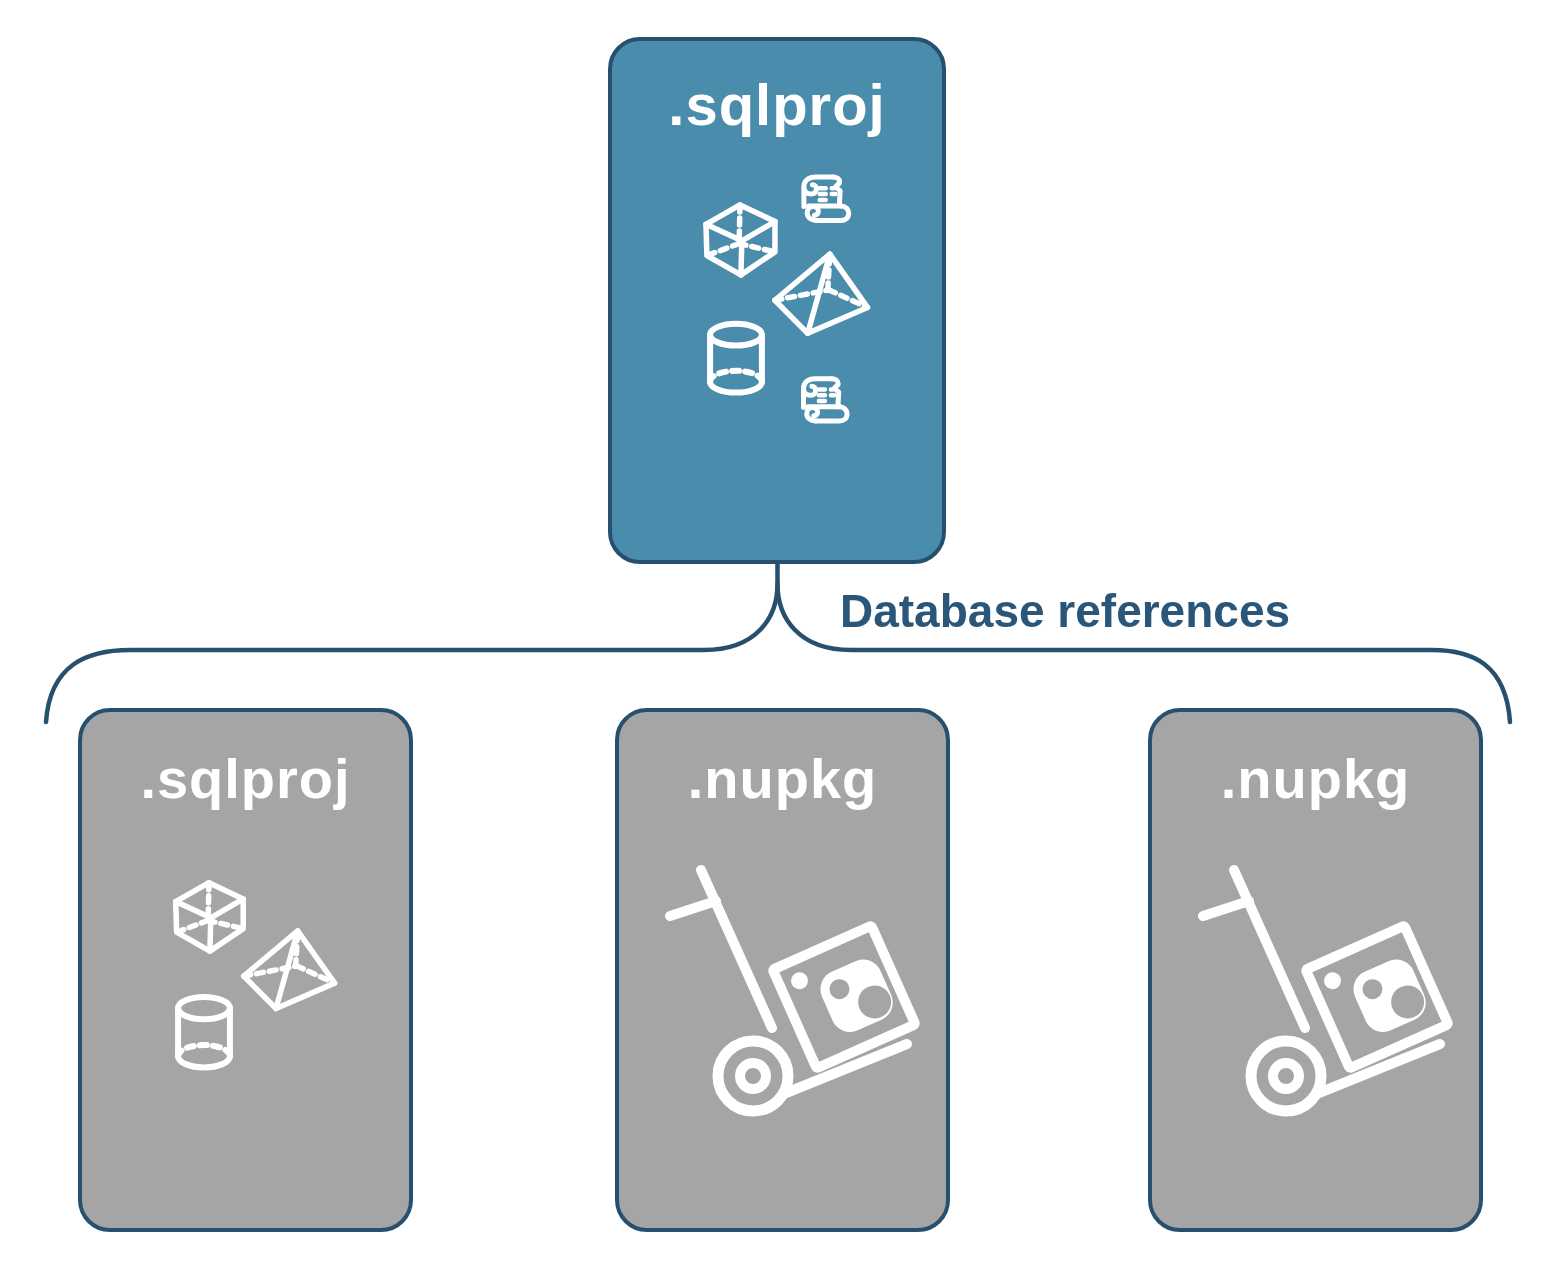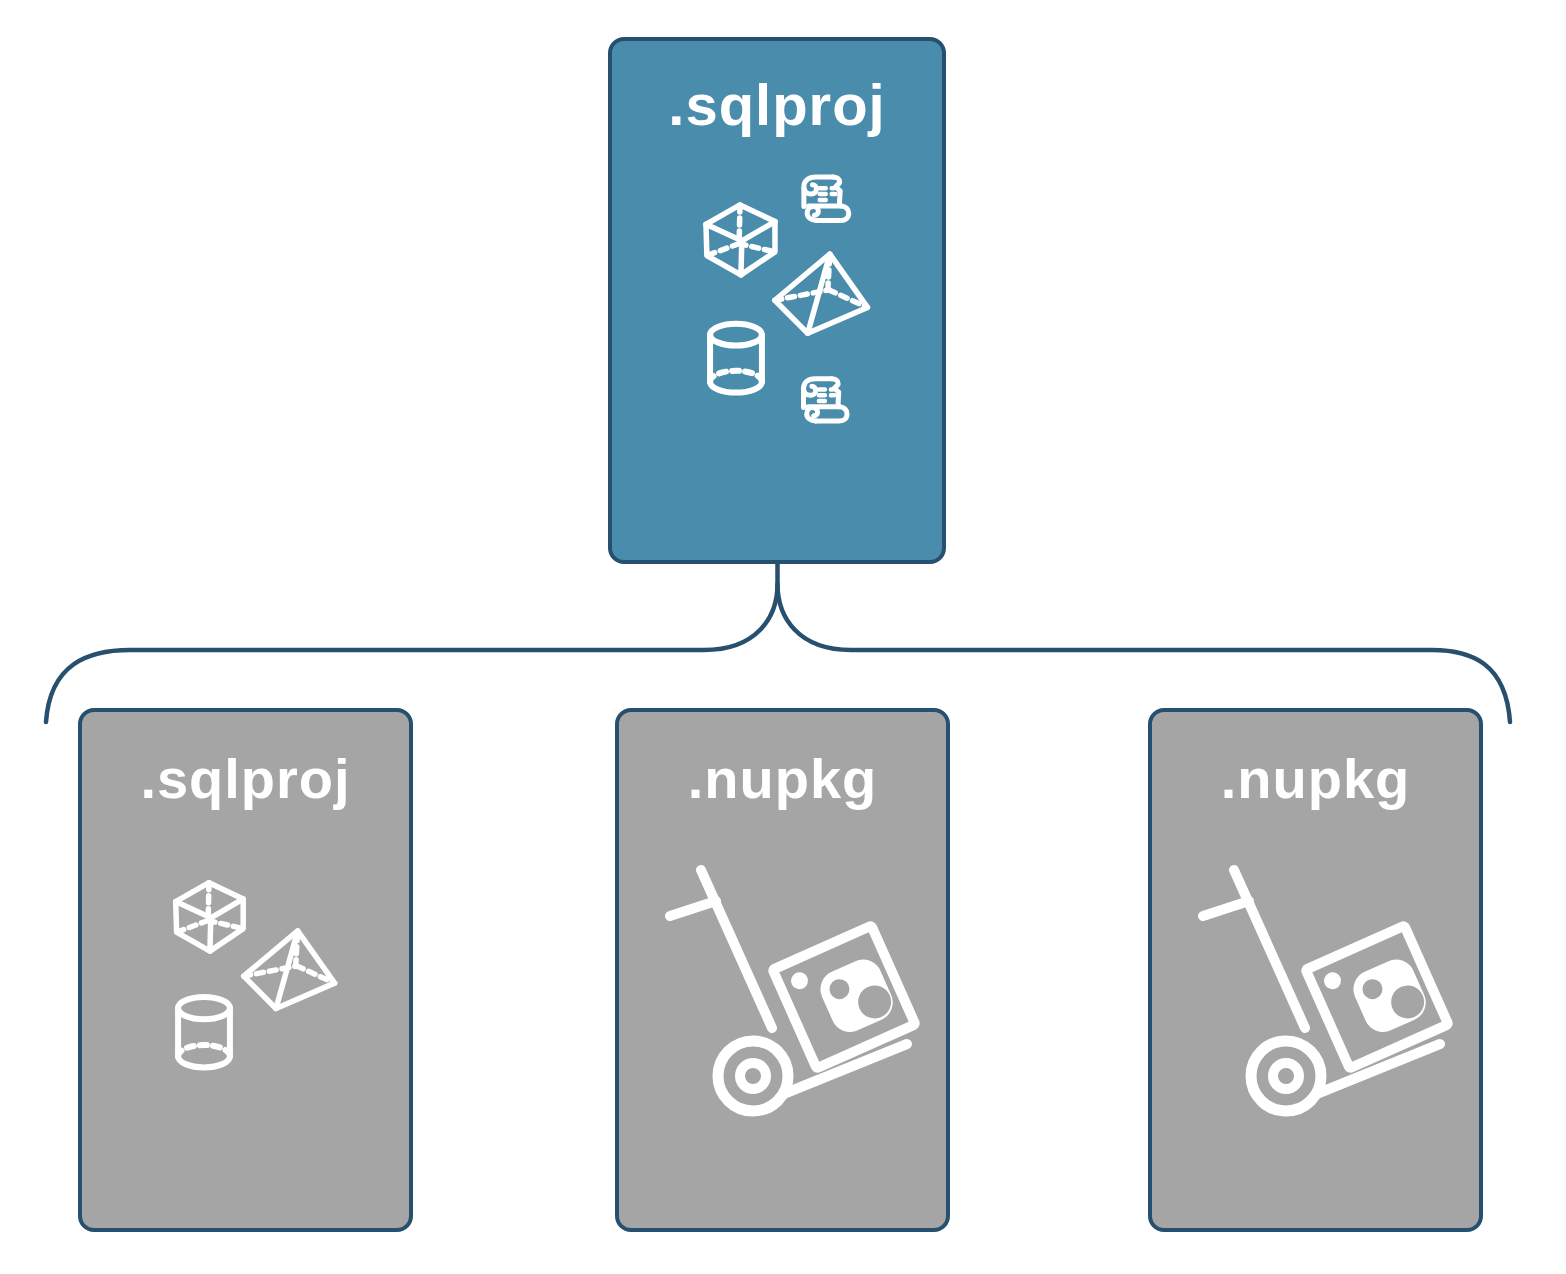--- a/index.html
+++ b/index.html
@@ -8,21 +8,21 @@
     width: 1566px;
     height: 1274px;
     background: #ffffff;
     font-family: "Liberation Sans", sans-serif;
     overflow: hidden;
   }
   .card {
     position: absolute;
     box-sizing: border-box;
     border: 4px solid #27506F;
-    border-radius: 16px;
+    border-radius: 32px;
   }
   .card.root {
     left: 608px; top: 37px;
     width: 338px; height: 527px;
     background: #4A8CAC;
   }
   .card.child {
     top: 708px;
     width: 335px; height: 524px;
     background: #A5A5A5;
@@ -54,20 +54,21 @@
 </head>
 <body>
 
 <div class="canvas">
 
   <svg class="brace-svg" width="1566" height="1274" viewBox="0 0 1566 1274" fill="none" stroke="#27506F" stroke-width="4.5" stroke-linecap="round">
     <path d="M 777.5 564 L 777.5 584 C 777.5 618 756 650 704 650 L 130 650 C 88 650 50 664 46 722"></path>
     <path d="M 777.5 584 C 777.5 618 799 650 851 650 L 1432 650 C 1472 650 1506 664 1510 722"></path>
   </svg>
 
+  <div class="connector-label">Database references</div>
 
   <div class="card root">
     <div class="card-title">.sqlproj</div>
 
     <svg class="icon" style="left:82px; top:152px;" width="92" height="92" viewBox="0 0 100 100" fill="none" stroke="#fff" stroke-width="5.5" stroke-linecap="round" stroke-linejoin="round">
       <path d="M13 34 L50 13 L88 31 L52 52 Z"></path>
       <path d="M13 34 L14 68 L51 89 L88 64 L88 31"></path>
       <path d="M52 52 L51 89"></path>
       <g stroke-dasharray="7 6">
         <path d="M50 13 L49 55"></path>

